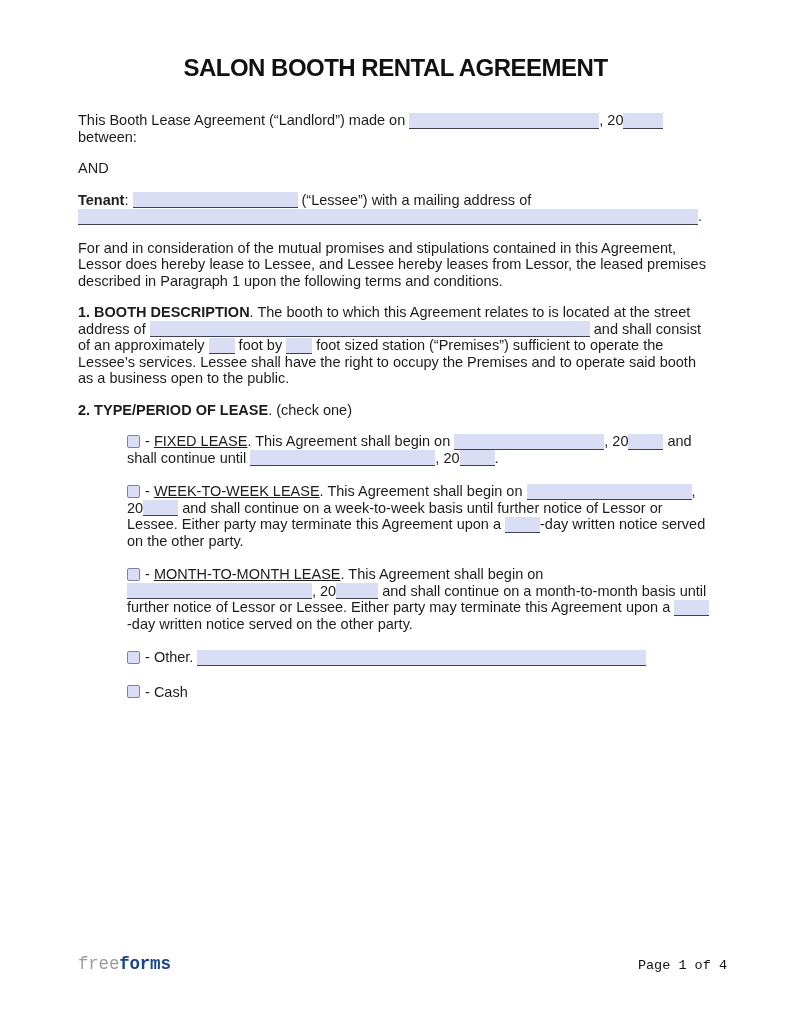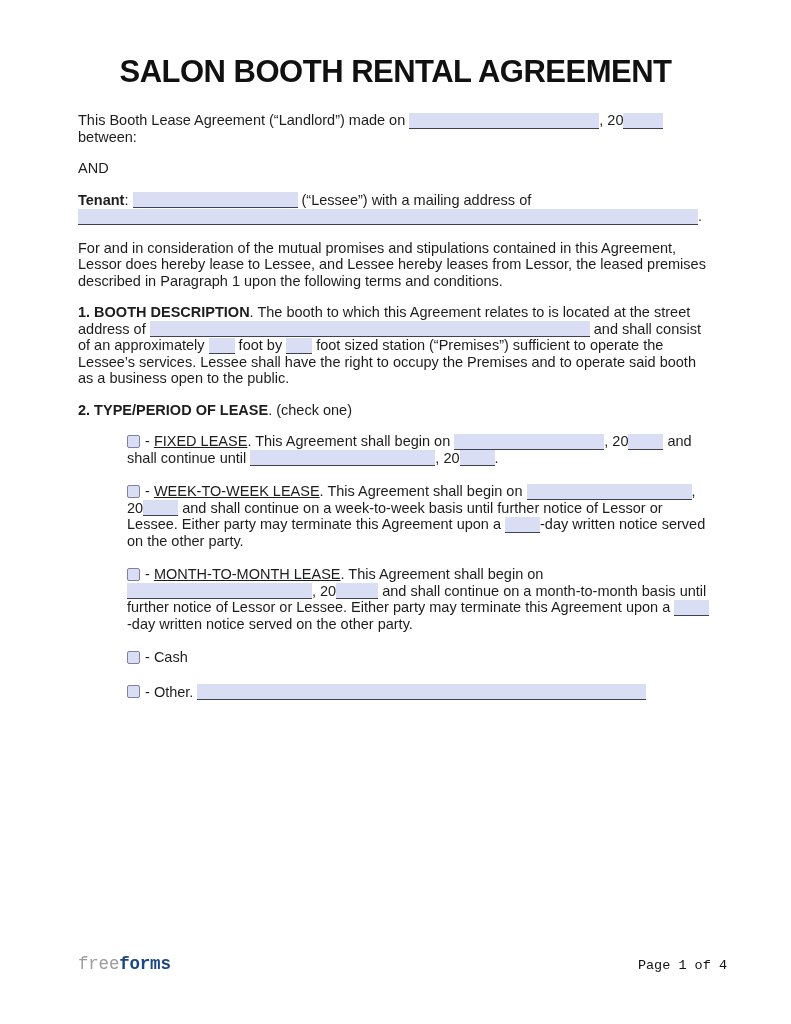--- a/index.html
+++ b/index.html
@@ -7,21 +7,21 @@
     width: 791px; height: 1024px;
     background: #ffffff;
     font-family: "Liberation Sans", "DejaVu Sans", sans-serif;
     color: #1d1d1d;
     position: relative;
     overflow: hidden;
   }
   .page-title {
     margin: 54px 40px 30px 40px;
     text-align: center;
-    font-size: 31px;
+    font-size: 24px;
     font-weight: bold;
     letter-spacing: -0.5px;
     color: #111;
   }
   .doc-body {
     position: absolute;
     left: 78px;
     width: 634px;
     top: 112px;
     font-size: 14.5px;
@@ -69,22 +69,22 @@
 <div class="doc-body">
     <div class="para"><span>This Booth Lease Agreement (“Landlord”) made on </span><span class="blank" style="width: 190px;"></span><span>, 20</span><span class="blank" style="width: 40px;"></span><span> between:</span></div>
     <div class="para"><span>AND</span></div>
     <div class="para"><span class="b">Tenant</span><span>: </span><span class="blank" style="width: 165px;"></span><span> (“Lessee”) with a mailing address of </span><span class="blank" style="width: 620px;"></span><span>.</span></div>
     <div class="para"><span>For and in consideration of the mutual promises and stipulations contained in this Agreement, Lessor does hereby lease to Lessee, and Lessee hereby leases from Lessor, the leased premises described in Paragraph 1 upon the following terms and conditions.</span></div>
     <div class="para"><span class="b">1. BOOTH DESCRIPTION</span><span>. The booth to which this Agreement relates to is located at the street address of </span><span class="blank" style="width: 440px;"></span><span> and shall consist of an approximately </span><span class="blank" style="width: 26px;"></span><span> foot by </span><span class="blank" style="width: 26px;"></span><span> foot sized station (“Premises”) sufficient to operate the Lessee’s services. Lessee shall have the right to occupy the Premises and to operate said booth as a business open to the public.</span></div>
     <div class="para"><span class="b">2. TYPE/PERIOD OF LEASE</span><span>. (check one)</span></div>
     <div class="para indent"><span class="cb"></span><span> - </span><span class="u">FIXED LEASE</span><span>. This Agreement shall begin on </span><span class="blank" style="width: 150px;"></span><span>, 20</span><span class="blank" style="width: 35px;"></span><span> and shall continue until </span><span class="blank" style="width: 185px;"></span><span>, 20</span><span class="blank" style="width: 35px;"></span><span>.</span></div>
     <div class="para indent"><span class="cb"></span><span> - </span><span class="u">WEEK-TO-WEEK LEASE</span><span>. This Agreement shall begin on </span><span class="blank" style="width: 165px;"></span><span>, 20</span><span class="blank" style="width: 35px;"></span><span> and shall continue on a week-to-week basis until further notice of Lessor or Lessee. Either party may terminate this Agreement upon a </span><span class="blank" style="width: 35px;"></span><span>-day written notice served on the other party.</span></div>
     <div class="para indent"><span class="cb"></span><span> - </span><span class="u">MONTH-TO-MONTH LEASE</span><span>. This Agreement shall begin on </span><span class="blank" style="width: 185px;"></span><span>, 20</span><span class="blank" style="width: 42px;"></span><span> and shall continue on a month-to-month basis until further notice of Lessor or Lessee. Either party may terminate this Agreement upon a </span><span class="blank" style="width: 35px;"></span><span>-day written notice served on the other party.</span></div>
+    <div class="para indent listgap"><span class="cb"></span><span> - Other. </span><span class="blank" style="width: 449px;"></span></div>
     <div class="para indent listgap"><span class="cb"></span><span> - Cash</span></div>
-    <div class="para indent listgap"><span class="cb"></span><span> - Other. </span><span class="blank" style="width: 449px;"></span></div>
   </div>
 
 <div class="footer">
   <div class="brand">
     <span class="free">free</span><span class="forms">forms</span>
   </div>
   <div class="page-label">Page 1 of 4</div>
 </div>
 
 </body></html>

